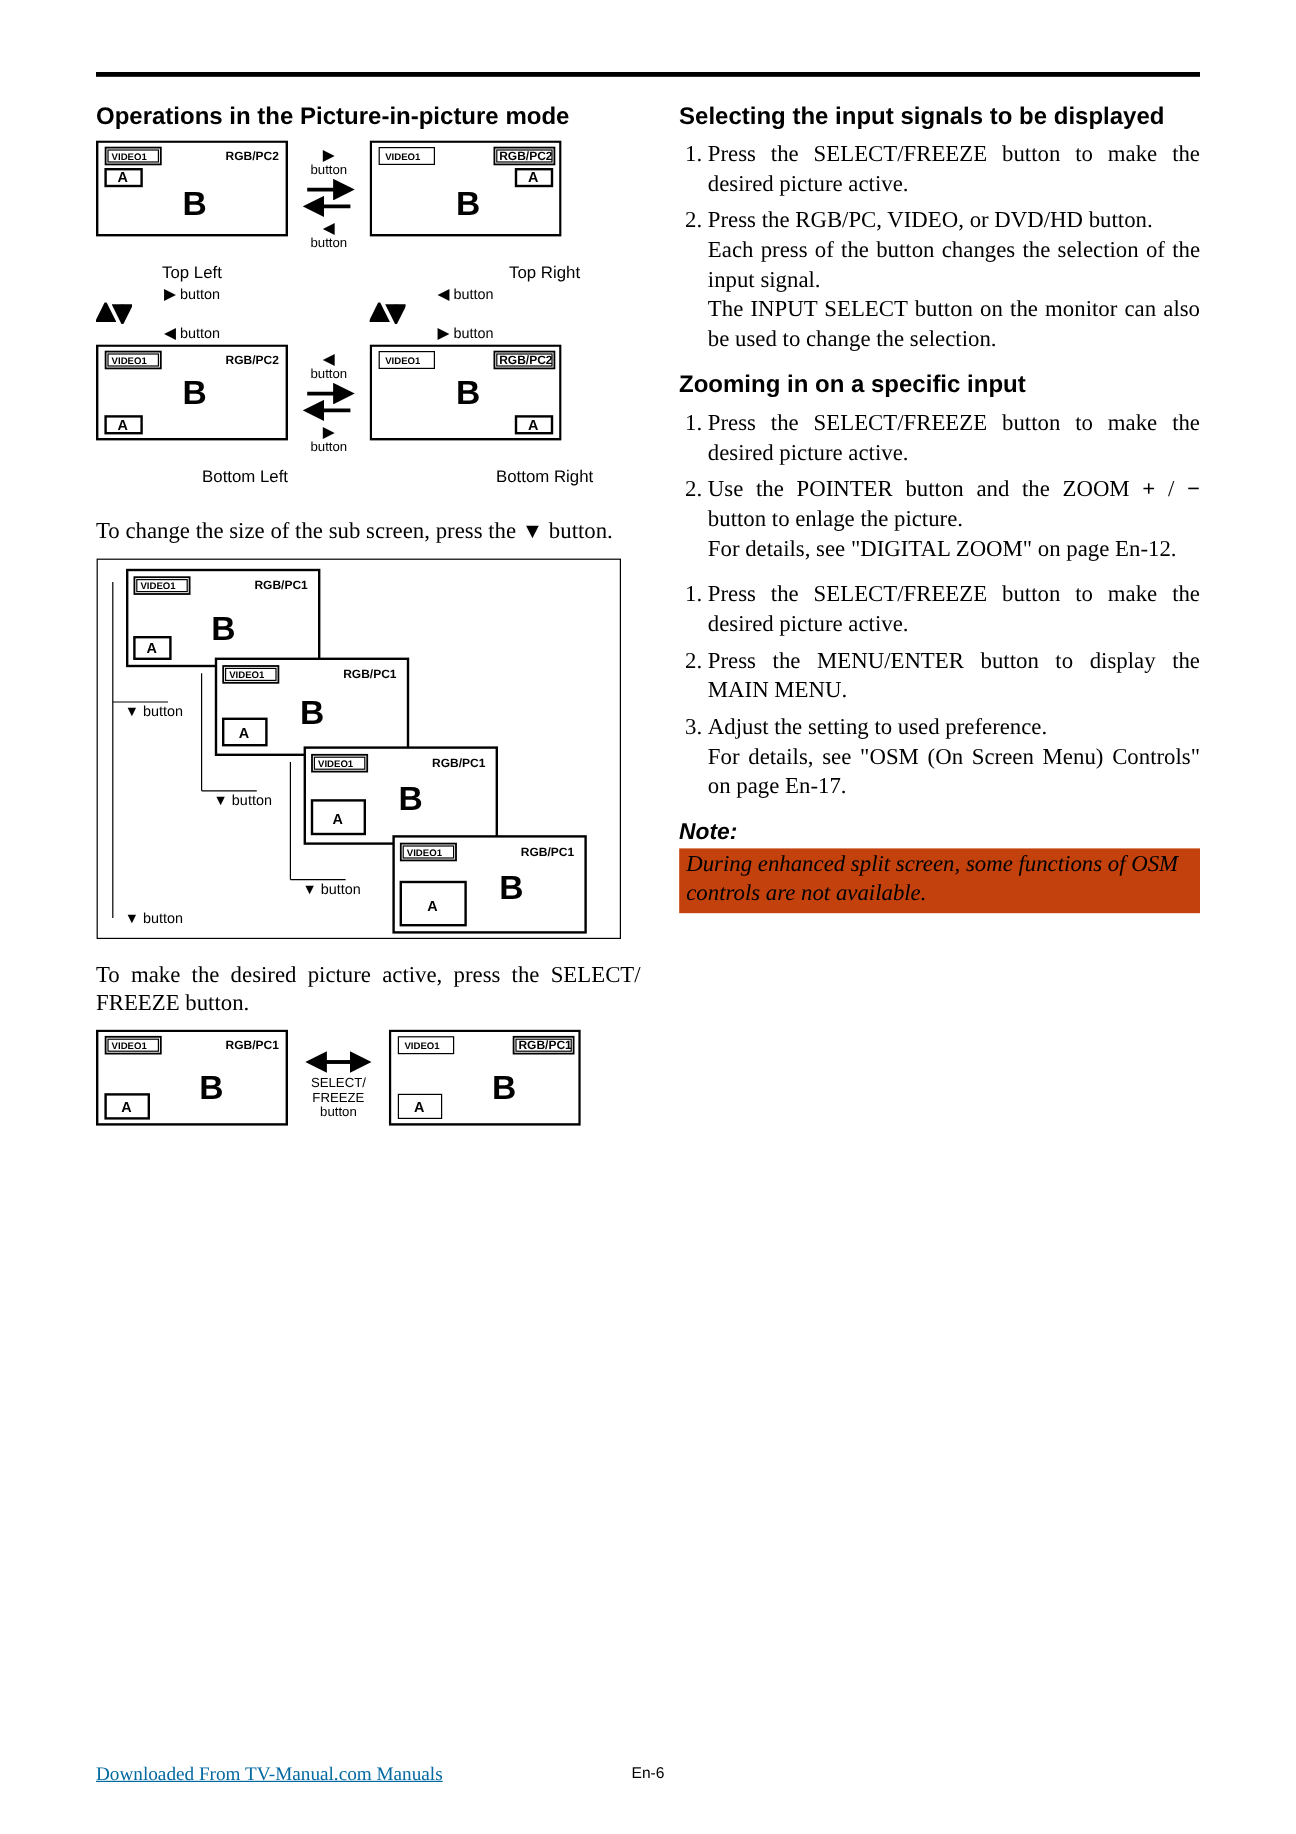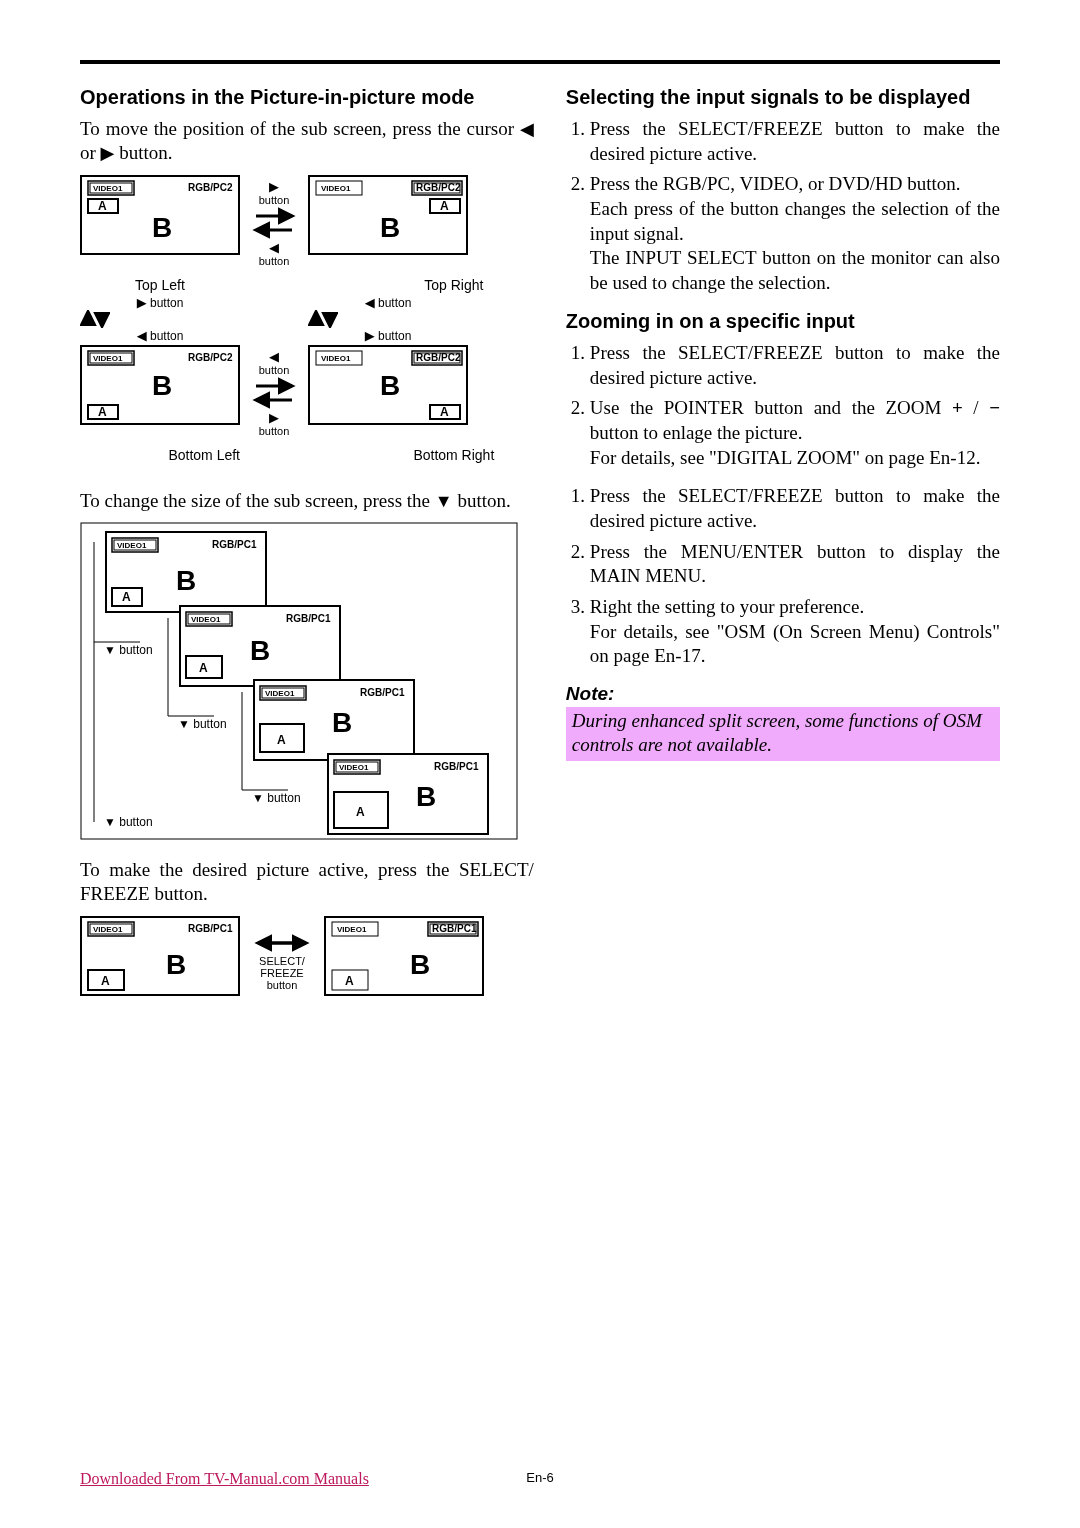--- a/index.html
+++ b/index.html
@@ -49,21 +49,21 @@
   }
   ol.steps li { margin-bottom: 6px; }
   .note-t {
     font-family: Arial, Helvetica, sans-serif;
     font-weight: bold;
     font-style: italic;
     font-size: 19px;
     margin: 6px 0 2px 0;
   }
   .note-b {
-    background: #f0abfc;
+    background: #c2410c;
     font-style: italic;
     font-size: 19px;
     padding: 2px 6px 4px 6px;
     line-height: 1.25;
   }
 
   
   svg { display:block; }
   .box-lbl { font-family: Arial, Helvetica, sans-serif; font-weight:bold; font-size:10px; }
   .inner-lbl { font-family: Arial, Helvetica, sans-serif; font-weight:bold; font-size:8px; }
@@ -71,40 +71,37 @@
   .bigB { font-family: Arial, Helvetica, sans-serif; font-weight:bold; font-size:28px; }
   .medA { font-family: Arial, Helvetica, sans-serif; font-weight:bold; font-size:12px; }
 
   .footer {
     position: absolute;
     bottom: 40px;
     left: 80px;
     right: 80px;
     font-size: 16px;
   }
-  .dl-link { color:#be185d; text-decoration: underline; }
+  .dl-link { color:#0369a1; text-decoration: underline; }
   .pgnum { position:absolute; left:0; right:0; text-align:center; font-family: Arial, sans-serif; font-size:13px; }
 
   .row4 { display:flex; align-items:center; justify-content:flex-start; gap:6px; }
   .pair-cap { display:flex; justify-content:space-between; font-family:Arial,sans-serif; font-size:14px; margin:6px 0 8px 0; }
   .arrow-col { display:flex; flex-direction:column; align-items:center; justify-content:center; width:56px; font-family:Arial,sans-serif; font-size:11px; }
 </style>
 </head>
 <body>
 
 <div class="page">
   <div class="hr"></div>
 
   <div class="cols">
 
     <div class="col-l">
       <h3 class="sec">Operations in the Picture-in-picture mode</h3>
-      <p class="body">
-        <span>To move the position of the sub screen, press the cursor </span><span class="tri-lg">◀</span><span> or </span><span class="tri-lg">▶</span><span> button.</span>
-      </p>
 
       <div class="row4">
         <svg width="160" height="96">
           <rect x="1" y="1" width="158" height="78" fill="#fff" stroke="#000" stroke-width="2"></rect>
 
           <rect x="8" y="6" width="46" height="14" fill="#fff" stroke="#000" stroke-width="1.5"></rect>
           <rect x="10" y="8" width="42" height="10" fill="#fff" stroke="#000" stroke-width="1"></rect>
           <text x="13" y="16" class="inner-lbl">VIDEO1</text>
           <text x="108" y="16" class="box-lbl">RGB/PC2</text>
 
@@ -341,21 +338,21 @@
         <li>
           <span>Use the POINTER button and the ZOOM </span><b>+</b><span> / </span><b>−</b><span> button to enlage the picture.</span><br>
           <span>For details, see "DIGITAL ZOOM" on page En-12.</span>
         </li>
       </ol>
 
       <ol class="steps">
         <li>Press the SELECT/FREEZE button to make the desired picture active.</li>
         <li>Press the MENU/ENTER button to display the MAIN MENU.</li>
         <li>
-          <span>Right the setting to your preference.</span><br>
+          <span>Adjust the setting to used preference.</span><br>
           <span>For details, see "OSM (On Screen Menu) Controls" on page En-17.</span>
         </li>
       </ol>
 
       <div class="note-t">Note:</div>
       <div class="note-b">During enhanced split screen, some functions of OSM controls are not available.</div>
     </div>
 
   </div>
 

